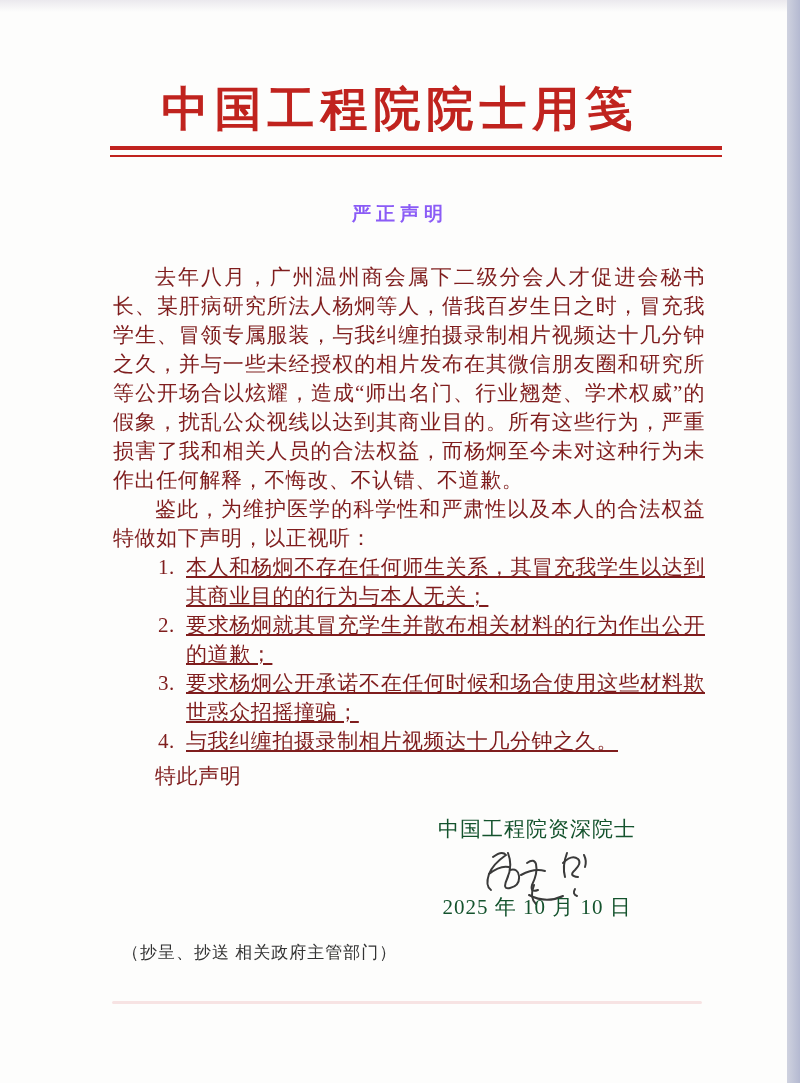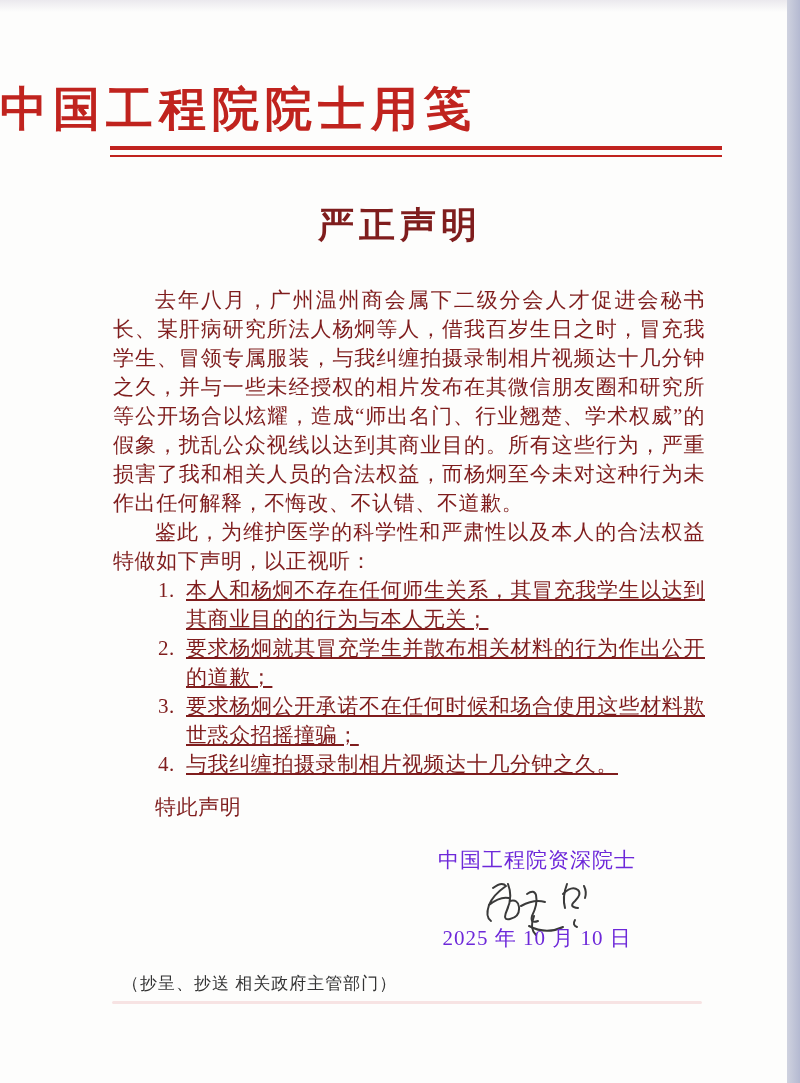--- a/index.html
+++ b/index.html
@@ -22,60 +22,60 @@
     position: absolute; top: 0; right: 0; width: 13px; height: 100%;
     background: linear-gradient(to right, #cfd2df, #b4b9d1);
   }
   .bottom-smudge {
     position: absolute; top: 1001px; left: 112px; width: 590px; height: 3px;
     background: rgba(233,160,160,0.28); border-radius: 2px;
   }
   
   .letterhead-title {
     padding-top: 82px;
-    text-align: left;
+    text-align: center;
     color: #c0231e;
     font-size: 47px;
     font-weight: 700;
     letter-spacing: 6px;
     line-height: 54px;
   }
   .rule-wrap { margin: 10px 0 0 110px; width: 612px; }
   .rule-thick { height: 4px; background: #c0231e; }
   .rule-thin  { height: 2px; background: #c0231e; margin-top: 5px; }
   
   .statement-title {
     margin-top: 44px;
     text-align: center;
-    font-size: 36px;
+    font-size: 19px;
     font-weight: 700;
     letter-spacing: 5px;
-    color: #7f1d1d;
+    color: #8b5cf6;
   }
   .body-text {
     margin: 36px 95px 0 113px;
     font-size: 21px;
     line-height: 29px;
     letter-spacing: 0.6px;
     color: #7f1d1d;
     text-align: justify;
   }
   .body-text p { margin: 0; text-indent: 2em; }
   .statement-list { margin: 0 0 0 45px; }
   .statement-list .li { display: flex; }
   .statement-list .marker { flex: none; width: 28px; }
   .statement-list .text { flex: 1; text-decoration: underline; }
-  .closing { margin-top: 14px; text-indent: 2em; }
+  .closing { margin-top: 6px; text-indent: 2em; }
   
   .signer-block {
     width: 230px;
     margin: 24px 148px 0 auto;
     text-align: center;
     font-size: 21px;
-    color: #6d28d9;
+    color: #14532d;
   }
   .signer-title { letter-spacing: 1px; }
   .signature-svg { display: block; margin: 4px auto -16px auto; }
   .date-line { letter-spacing: 1px; }
   
   .cc-note {
     margin: 20px 0 3px 122px;
     font-size: 17px;
     letter-spacing: 1px;
     color: #333;

